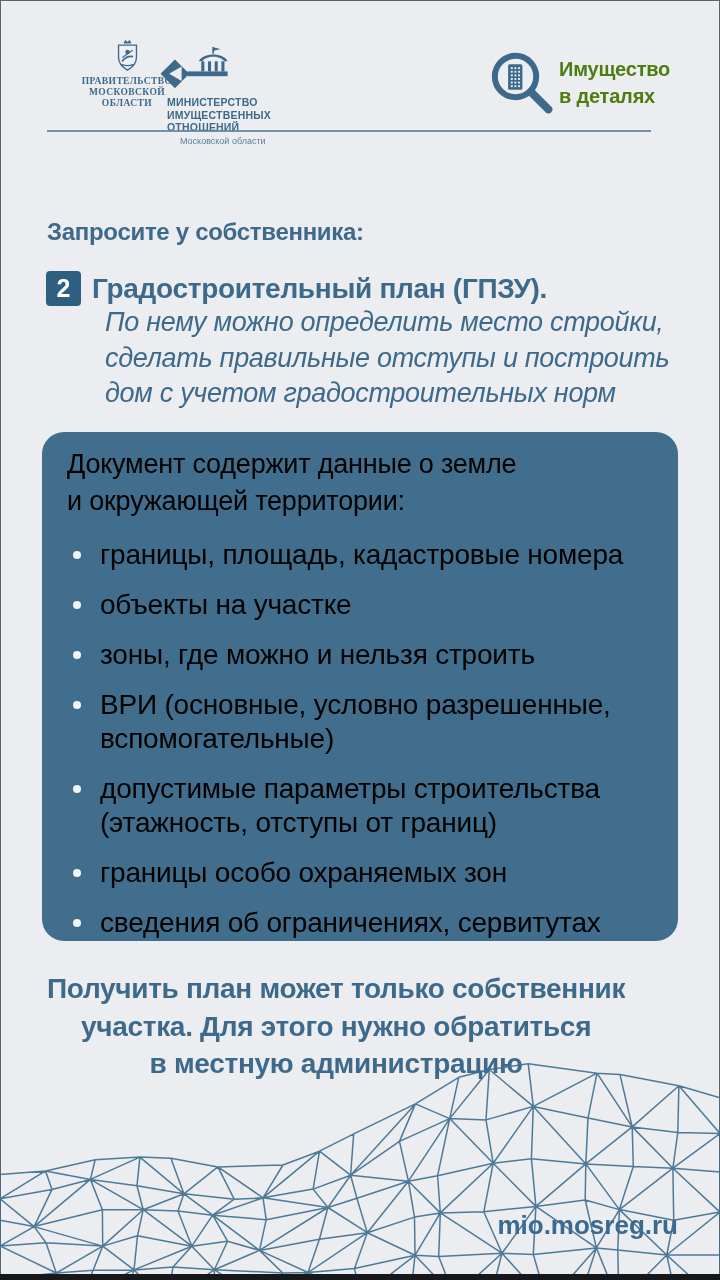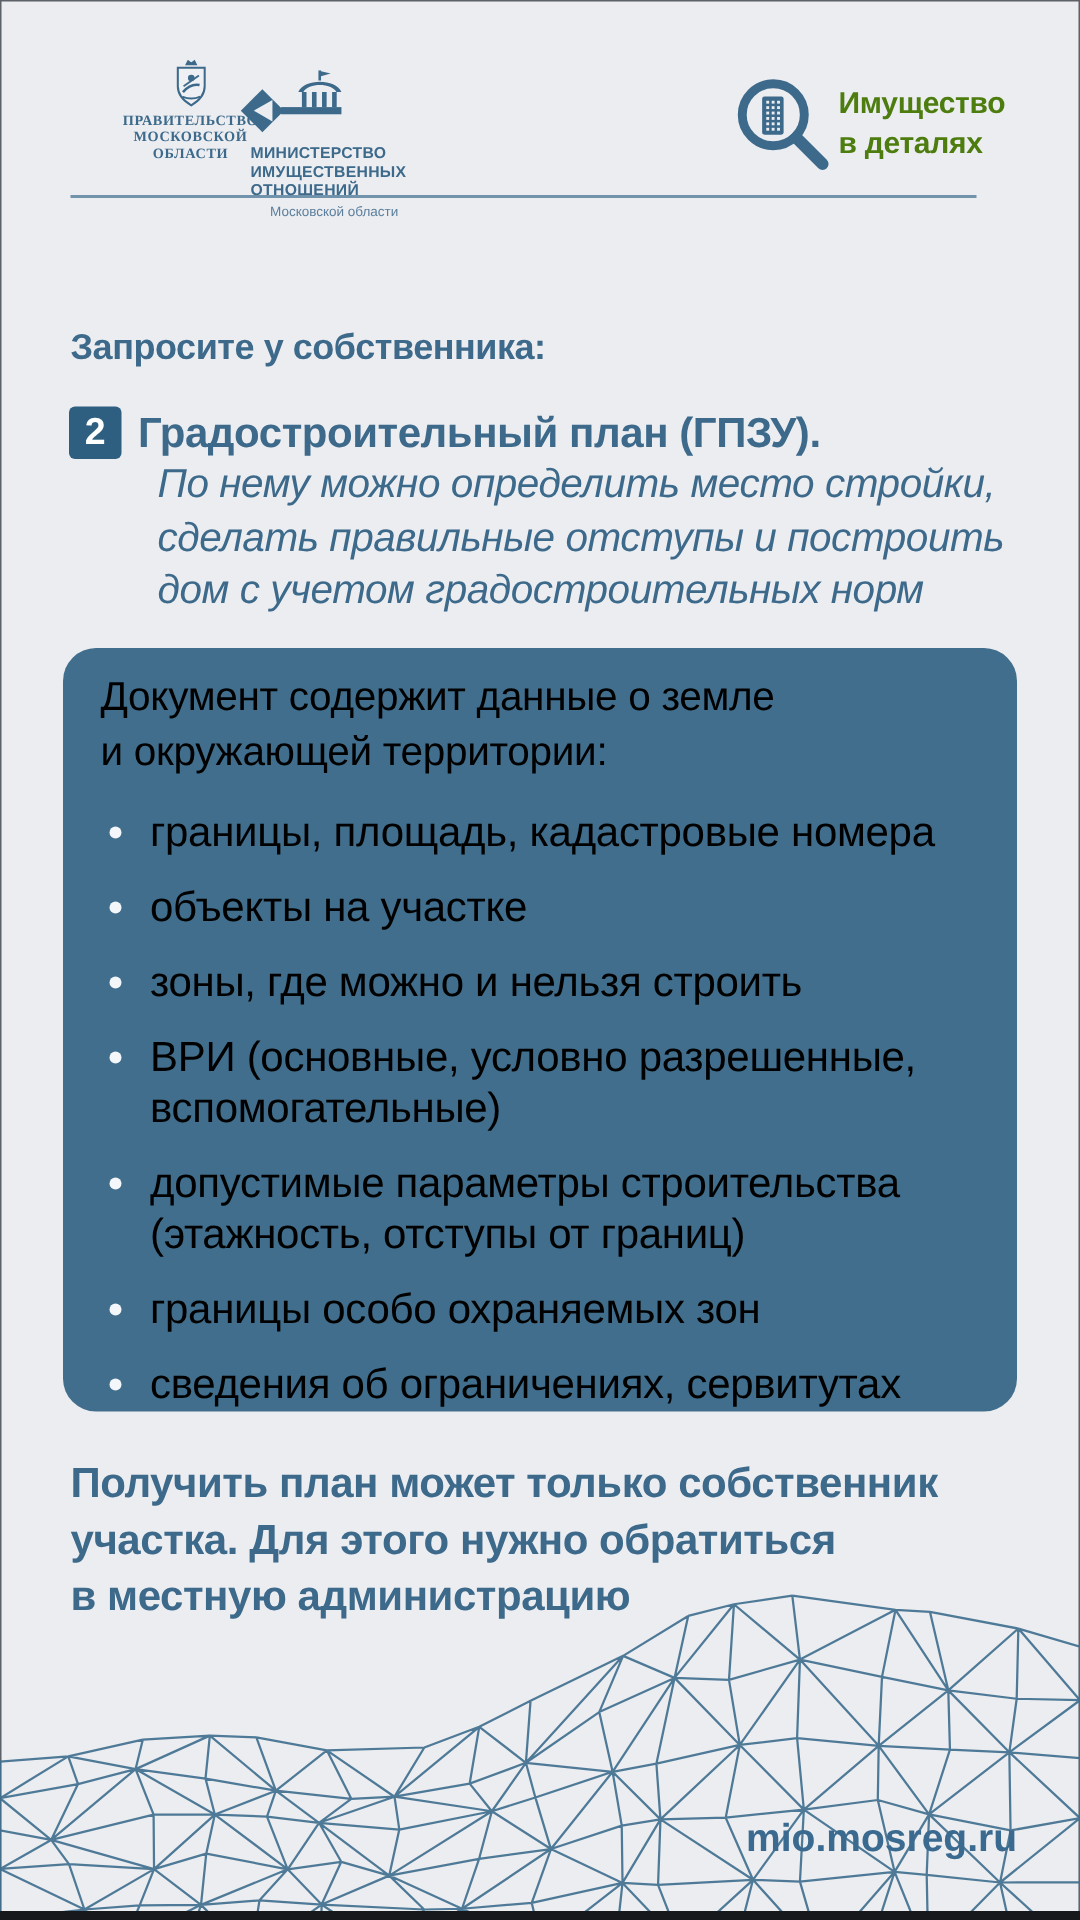--- a/index.html
+++ b/index.html
@@ -32,21 +32,21 @@
     display:flex;align-items:center;justify-content:center;}
   .item-title{position:absolute;left:92px;top:273px;font-weight:bold;font-size:28px;letter-spacing:-.3px;}
   .item-desc{position:absolute;left:105px;top:305px;font-size:27px;line-height:35.5px;letter-spacing:-.3px;font-style:italic;}
   .info-box{position:absolute;left:42px;top:432px;width:636px;height:509px;border-radius:22px;
     background:#406e8c;color:#000000;box-sizing:border-box;padding:14px 22px 0 25px;}
   .box-heading{font-size:27px;line-height:37px;letter-spacing:-.2px;}
   .bullets{list-style:none;margin:18px 0 0;padding:0;}
   .bullets li{display:flex;margin-bottom:16px;font-size:28px;line-height:34px;letter-spacing:-.2px;}
   .bullets .dot{flex:0 0 auto;width:8px;height:8px;border-radius:50%;background:#f3f7f9;
     margin:13px 19px 0 6px;}
-  .note{position:absolute;left:47px;top:970px;font-weight:bold;font-size:28px;line-height:37.5px;letter-spacing:-.3px;}
+  .note{position:absolute;left:47px;top:970px;font-weight:bold;font-size:28px;line-height:37.5px;letter-spacing:-.3px;text-align:center;}
   
   .terrain{position:absolute;left:0;bottom:0;width:720px;height:222px;}
   .site-url{position:absolute;right:42px;top:1210px;font-weight:bold;font-size:26px;color:#3a6a8f;}
   .bottom-bar{position:absolute;left:0;bottom:0;width:720px;height:6px;background:#17181b;}
 </style>
 </head>
 <body>
 
 <div class="canvas">
 

